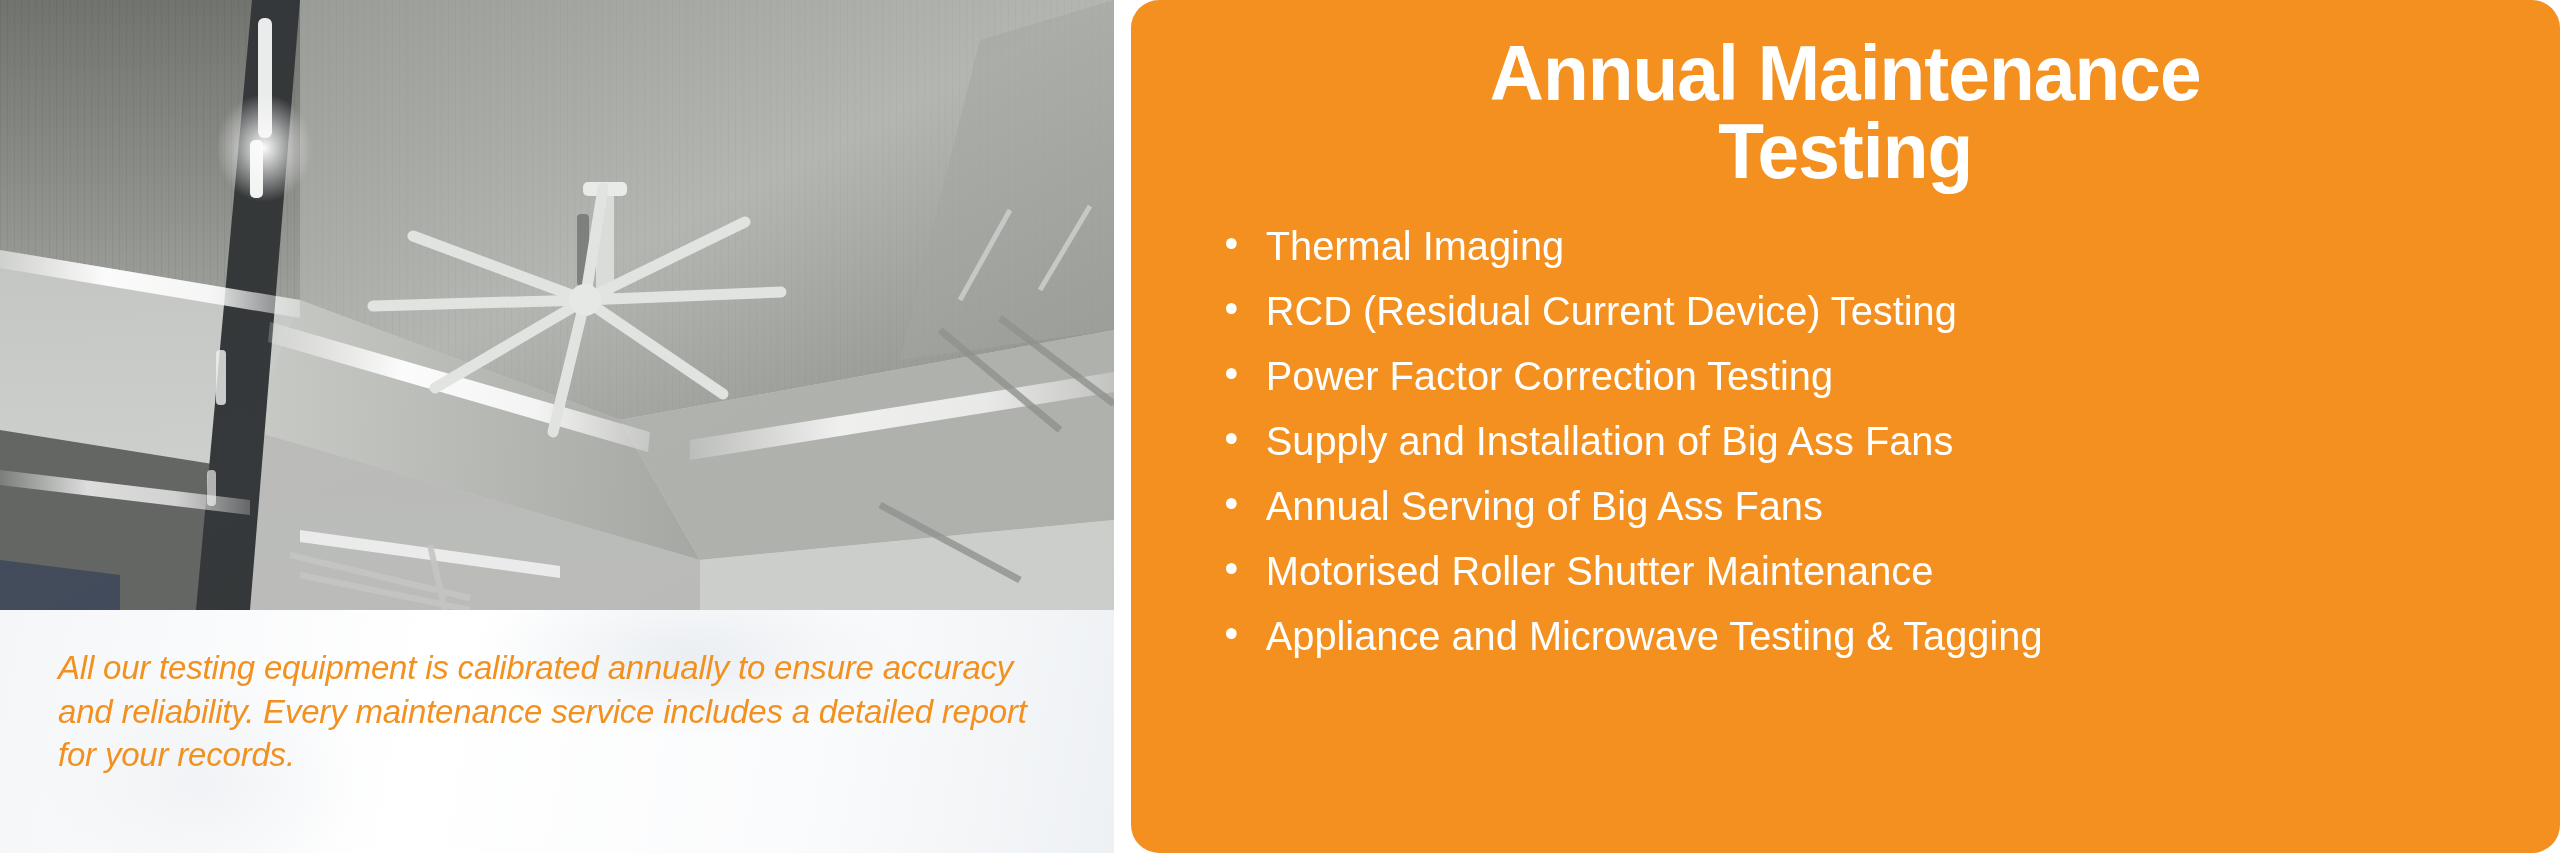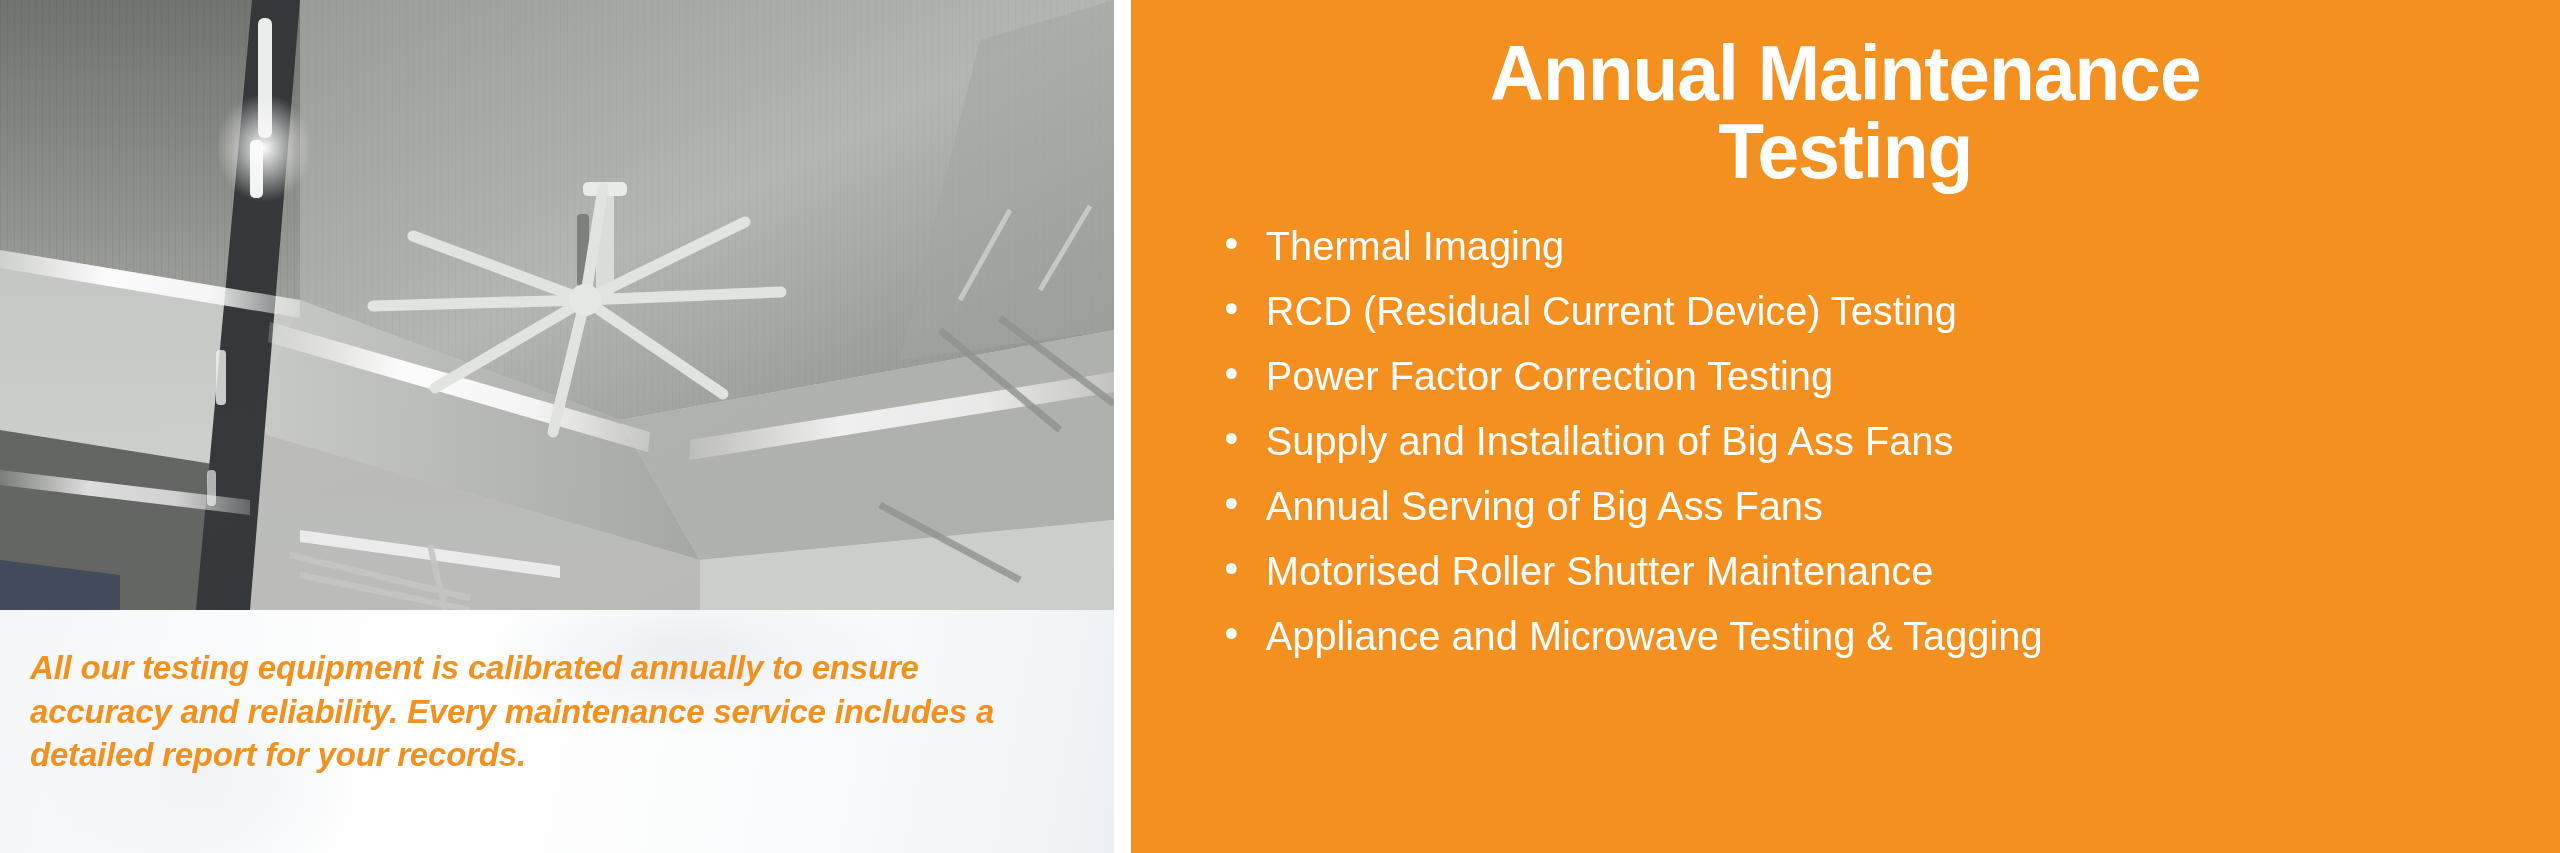--- a/index.html
+++ b/index.html
@@ -57,46 +57,48 @@
       radial-gradient(ellipse 300px 120px at 62% 18%, rgba(232,236,240,0.85), rgba(255,255,255,0) 70%),
       radial-gradient(ellipse 220px 160px at 18% 72%, rgba(238,241,244,0.8), rgba(255,255,255,0) 72%),
       linear-gradient(100deg, #f4f6f8 0%, #ffffff 38%, #fafbfc 72%, #eef1f4 100%);
     pointer-events: none;
   }
   .caption-text {
     position: relative;
     z-index: 2;
     color: #F2911F;
     font-family: "Liberation Sans", sans-serif;
-    font-weight: bold;
+    font-weight: normal;
     font-style: italic;
     font-size: 33px;
     line-height: 1.32;
     letter-spacing: -0.2px;
     max-width: 1000px;
+    margin-left: 28px;
   }
 
   
   .gutter {
     width: 17px;
     height: 853px;
     background: #ffffff;
   }
 
   
   .orange-panel {
     position: relative;
     flex: 1;
     height: 853px;
     background: #F3901F;
     box-sizing: border-box;
     padding: 18px 40px 0 40px;
     display: flex;
     flex-direction: column;
     align-items: center;
+    border-radius: 28px;
   }
   .headline {
     color: #ffffff;
     font-family: "Liberation Sans", sans-serif;
     font-weight: bold;
     font-size: 78px;
     line-height: 1.0;
     text-align: center;
     letter-spacing: -1px;
     margin: 0;

